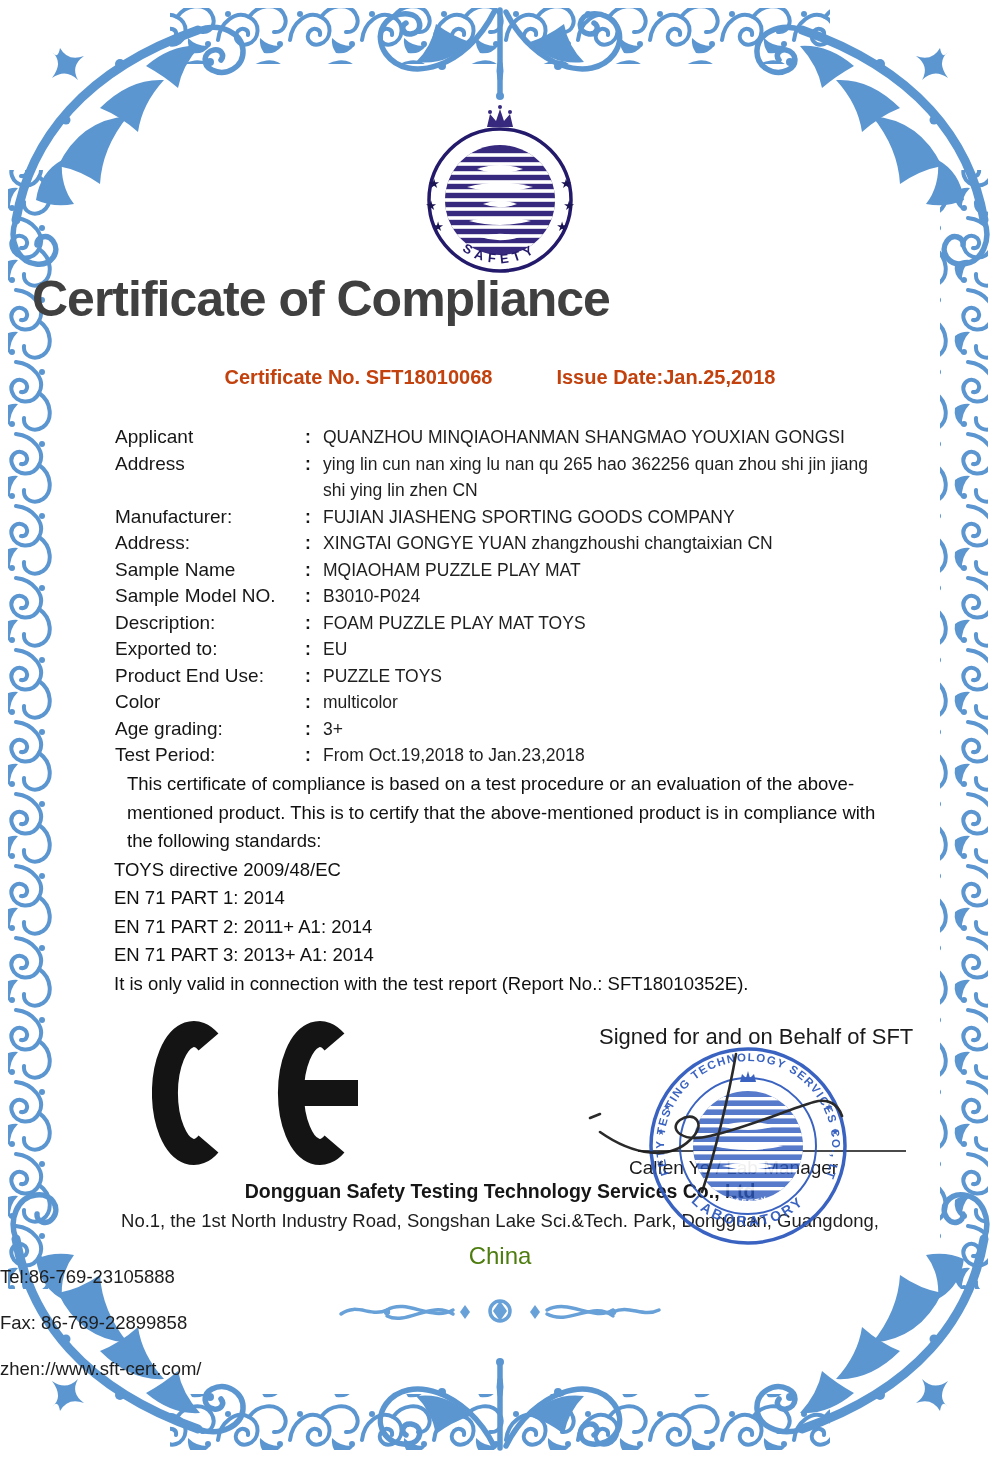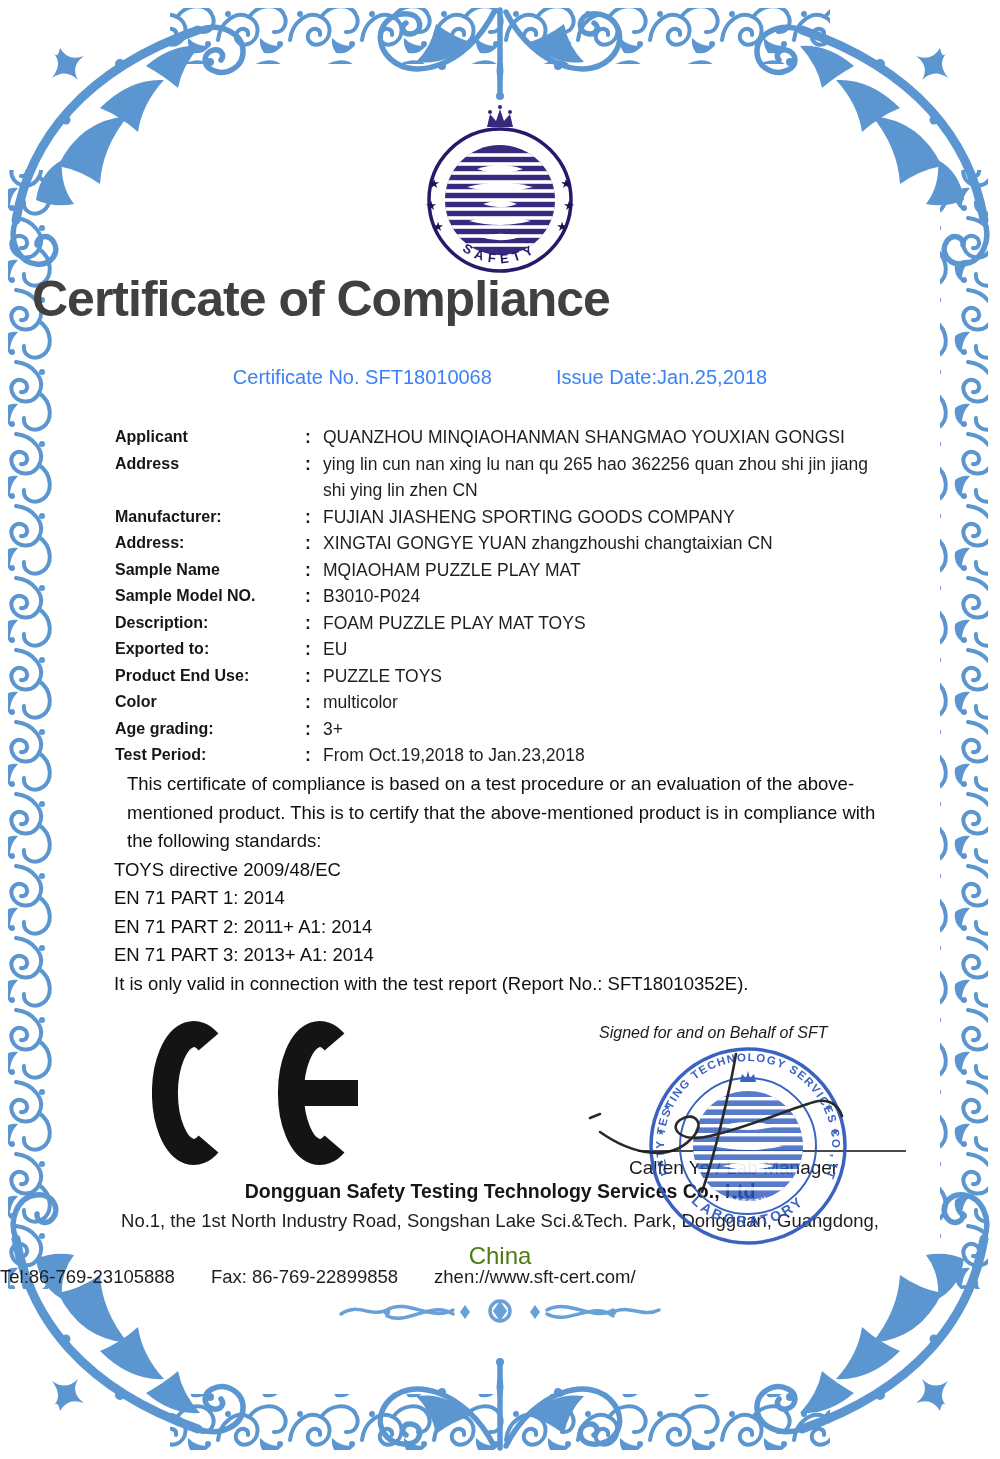--- a/index.html
+++ b/index.html
@@ -15,46 +15,46 @@
   .fb{fill:#5b96d1;}
 
   .logo { position:absolute; left:414px; top:104px; width:172px; height:172px; }
 
   .title {
     position:absolute; left:0; right:0; top:270px; text-align:left;
     font-size:50px; font-weight:bold; letter-spacing:-1px; color:#404040;margin-left:32px;
   }
   .certline {
     position:absolute; left:0; right:0; top:366px; display:flex; justify-content:center;
-    gap:64px; font-size:20px; font-weight:normal; color:#3b82f6;
+    gap:64px; font-size:20px; font-weight:bold; color:#c2410c;
   }
 
   .fields { position:absolute; left:115px; top:424px; width:780px; font-size:17.5px; }
   .frow { display:flex; align-items:flex-start; line-height:26.5px; }
-  .flabel { flex:0 0 190px; font-weight:bold; font-size:16px; }
+  .flabel { flex:0 0 190px; font-weight:normal; font-size:19px; }
   .fcolon { flex:0 0 18px; font-weight:bold; }
   .fvalue { flex:1; color:#1f1f1f; }
 
   .statement {
     position:absolute; left:114px; top:770px; width:790px;
     font-weight:normal; font-size:18.5px; line-height:28.5px; color:#101010;
   }
   .statement .intro { padding-left:13px; margin:0; }
 
   .ce { position:absolute; left:152px; top:1018px; width:215px; height:150px; }
 
-  .signedfor { position:absolute; left:599px; top:1024px; font-size:16px; color:#1a1a1a; z-index:1;font-style:italic; }
+  .signedfor { position:absolute; left:599px; top:1024px; font-size:22px; color:#1a1a1a; z-index:1; }
   .sigline  { position:absolute; left:638px; top:1150px; width:268px; border-top:2px solid #4a4a4a; z-index:1; }
   .signer   { position:absolute; left:629px; top:1157px; width:250px; font-size:19px; color:#1a1a1a; z-index:1; }
   .stamp    { position:absolute; left:588px; top:1040px; width:320px; height:212px; z-index:3; opacity:0.93; }
 
   .footer-company  { position:absolute; left:0; right:0; top:1180px; text-align:center; font-weight:bold; font-size:19.5px; z-index:1; }
   .footer-addr     { position:absolute; left:0; right:0; top:1210px; text-align:center; font-size:18.5px; color:#1d1d1d; z-index:1; }
   .footer-addr2    { position:absolute; left:0; right:0; top:1242px; text-align:center; font-size:24px; color:#4d7c0f; z-index:1; }
-  .footer-contacts { position:absolute; left:0; right:0; top:1266px; display:flex; justify-content:flex-start; gap:36px; font-size:18.5px; color:#1d1d1d; z-index:1; }
+  .footer-contacts { position:absolute; left:0; right:0; top:1266px; display:flex; justify-content:space-between; gap:24px; font-size:18.5px; color:#1d1d1d; z-index:1;flex-direction:column; }
 
   .divider { position:absolute; left:335px; top:1292px; width:330px; height:40px; }
 </style>
 </head>
 <body>
 
 <div class="page">
 
   <svg class="border-frame" width="1000" height="1459" viewBox="0 0 1000 1459" xmlns="http://www.w3.org/2000/svg">
     <defs>

